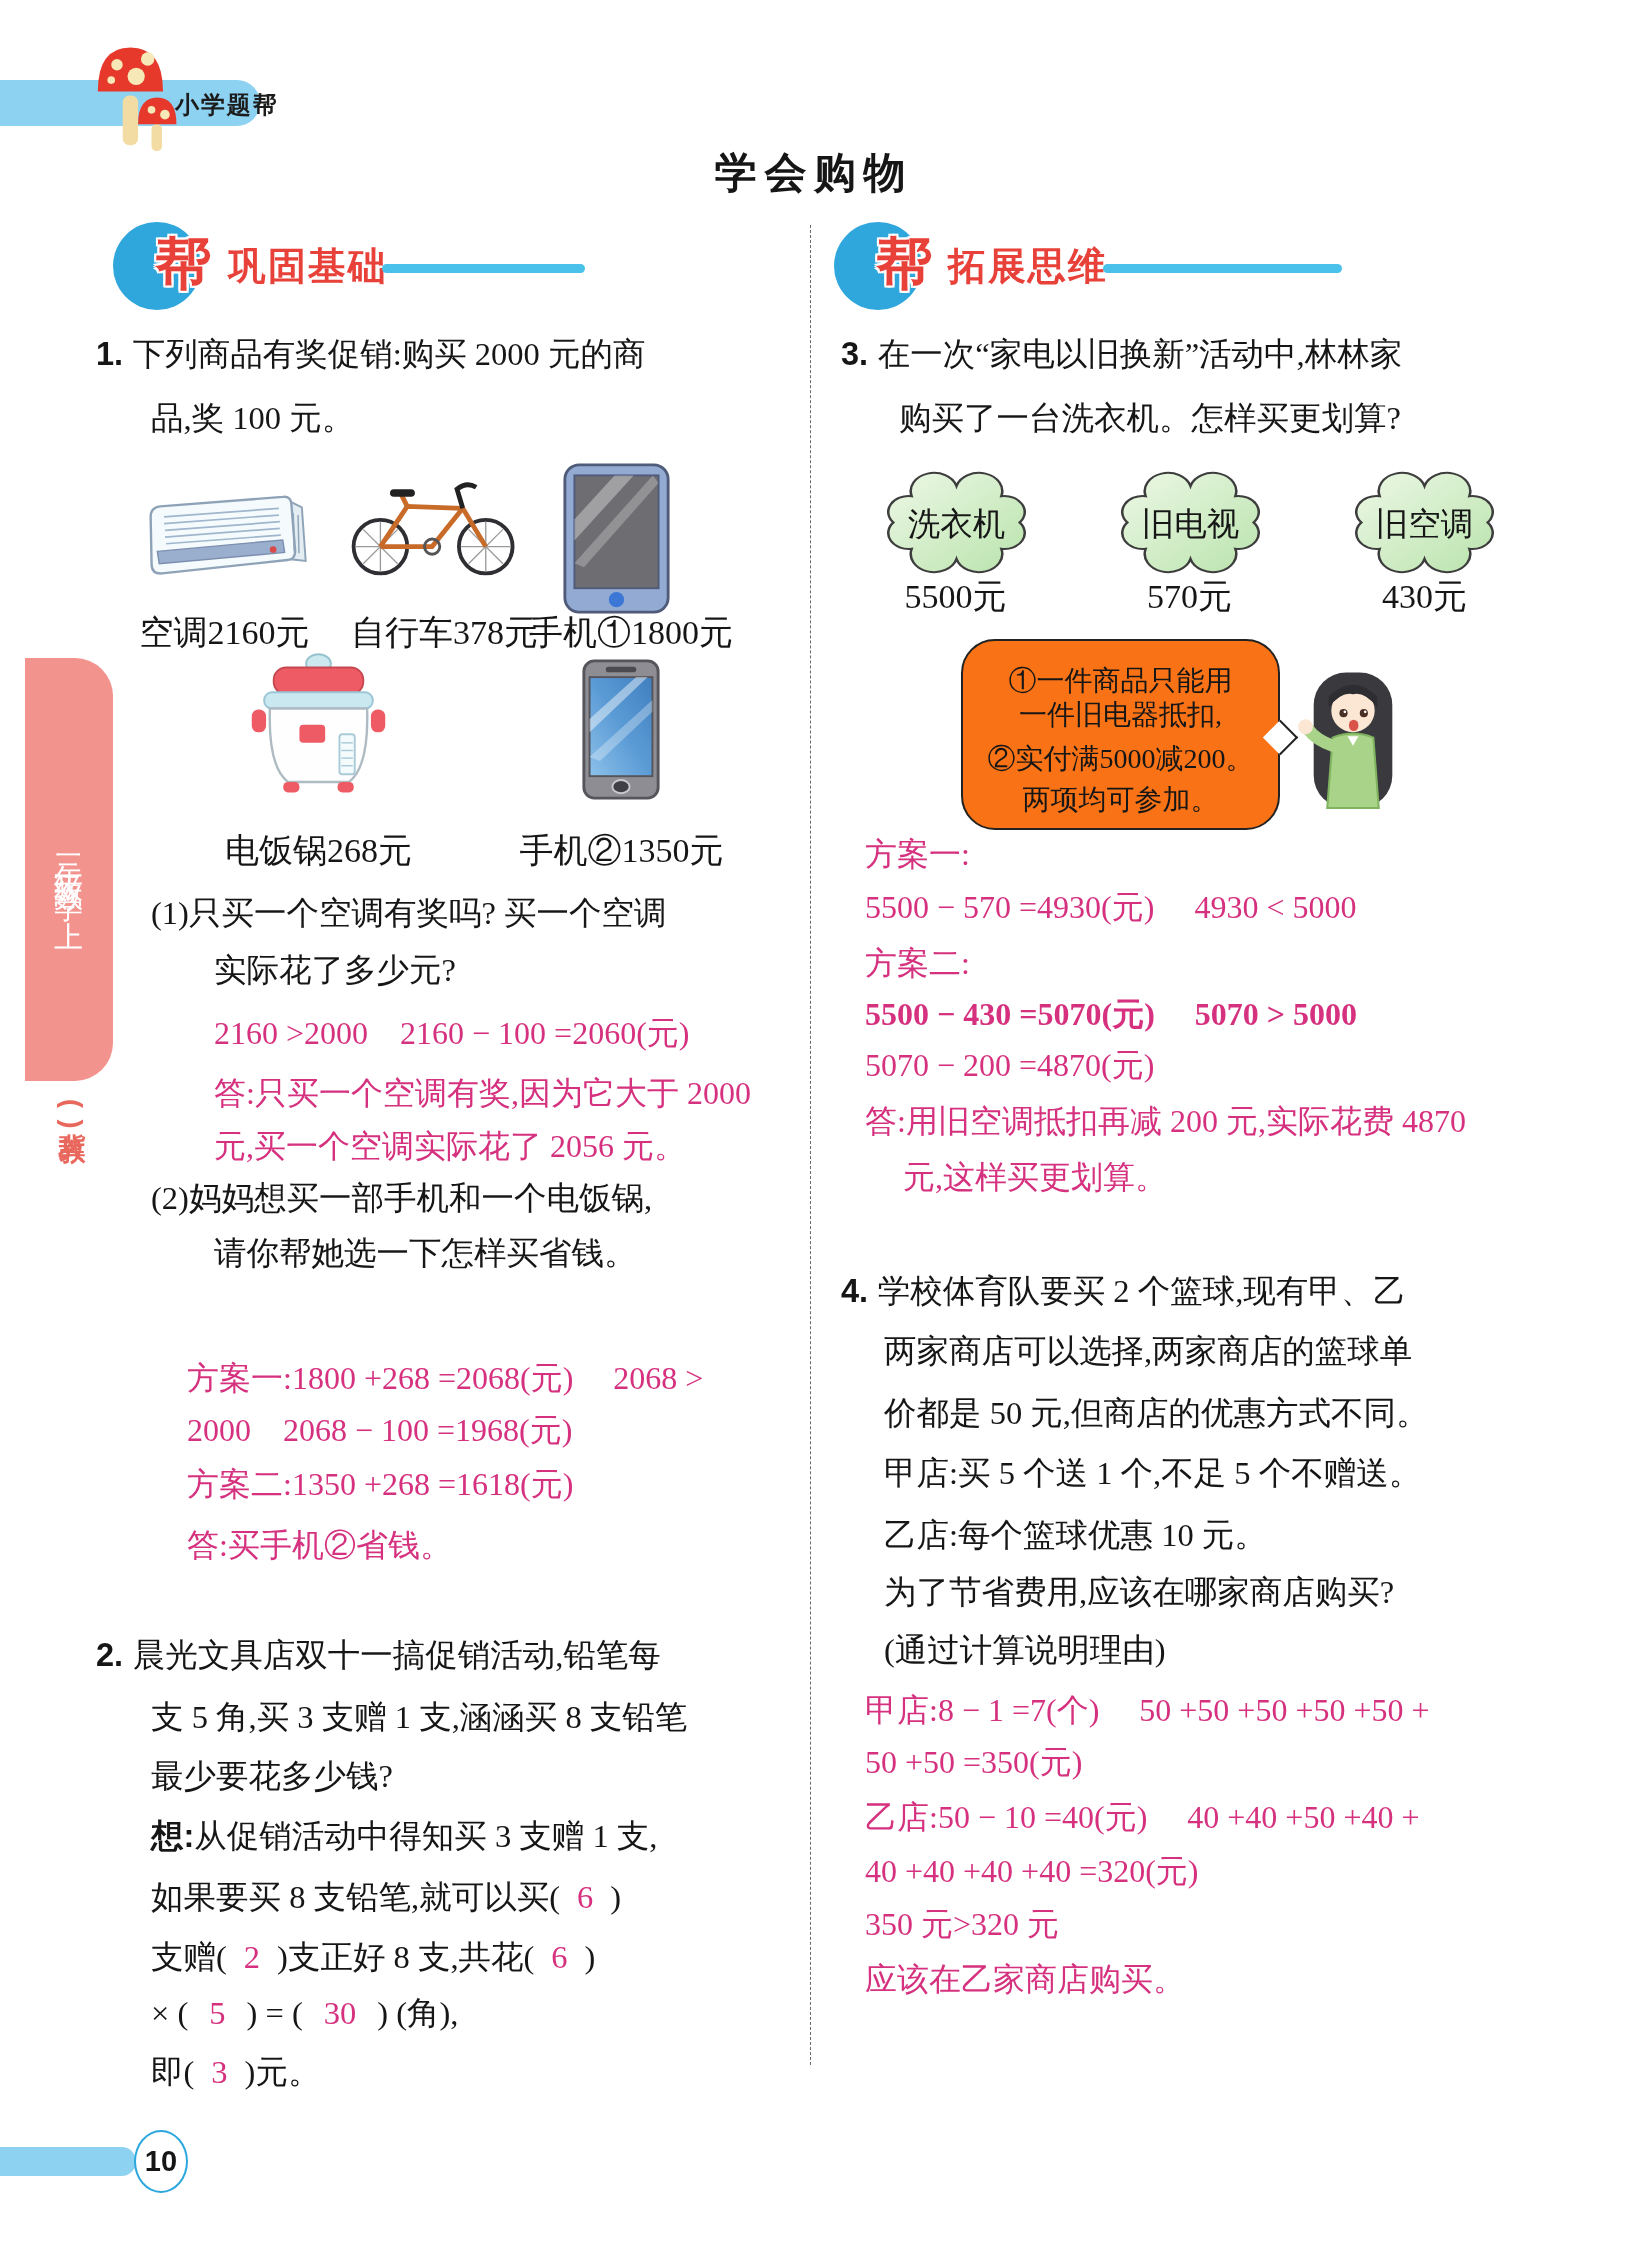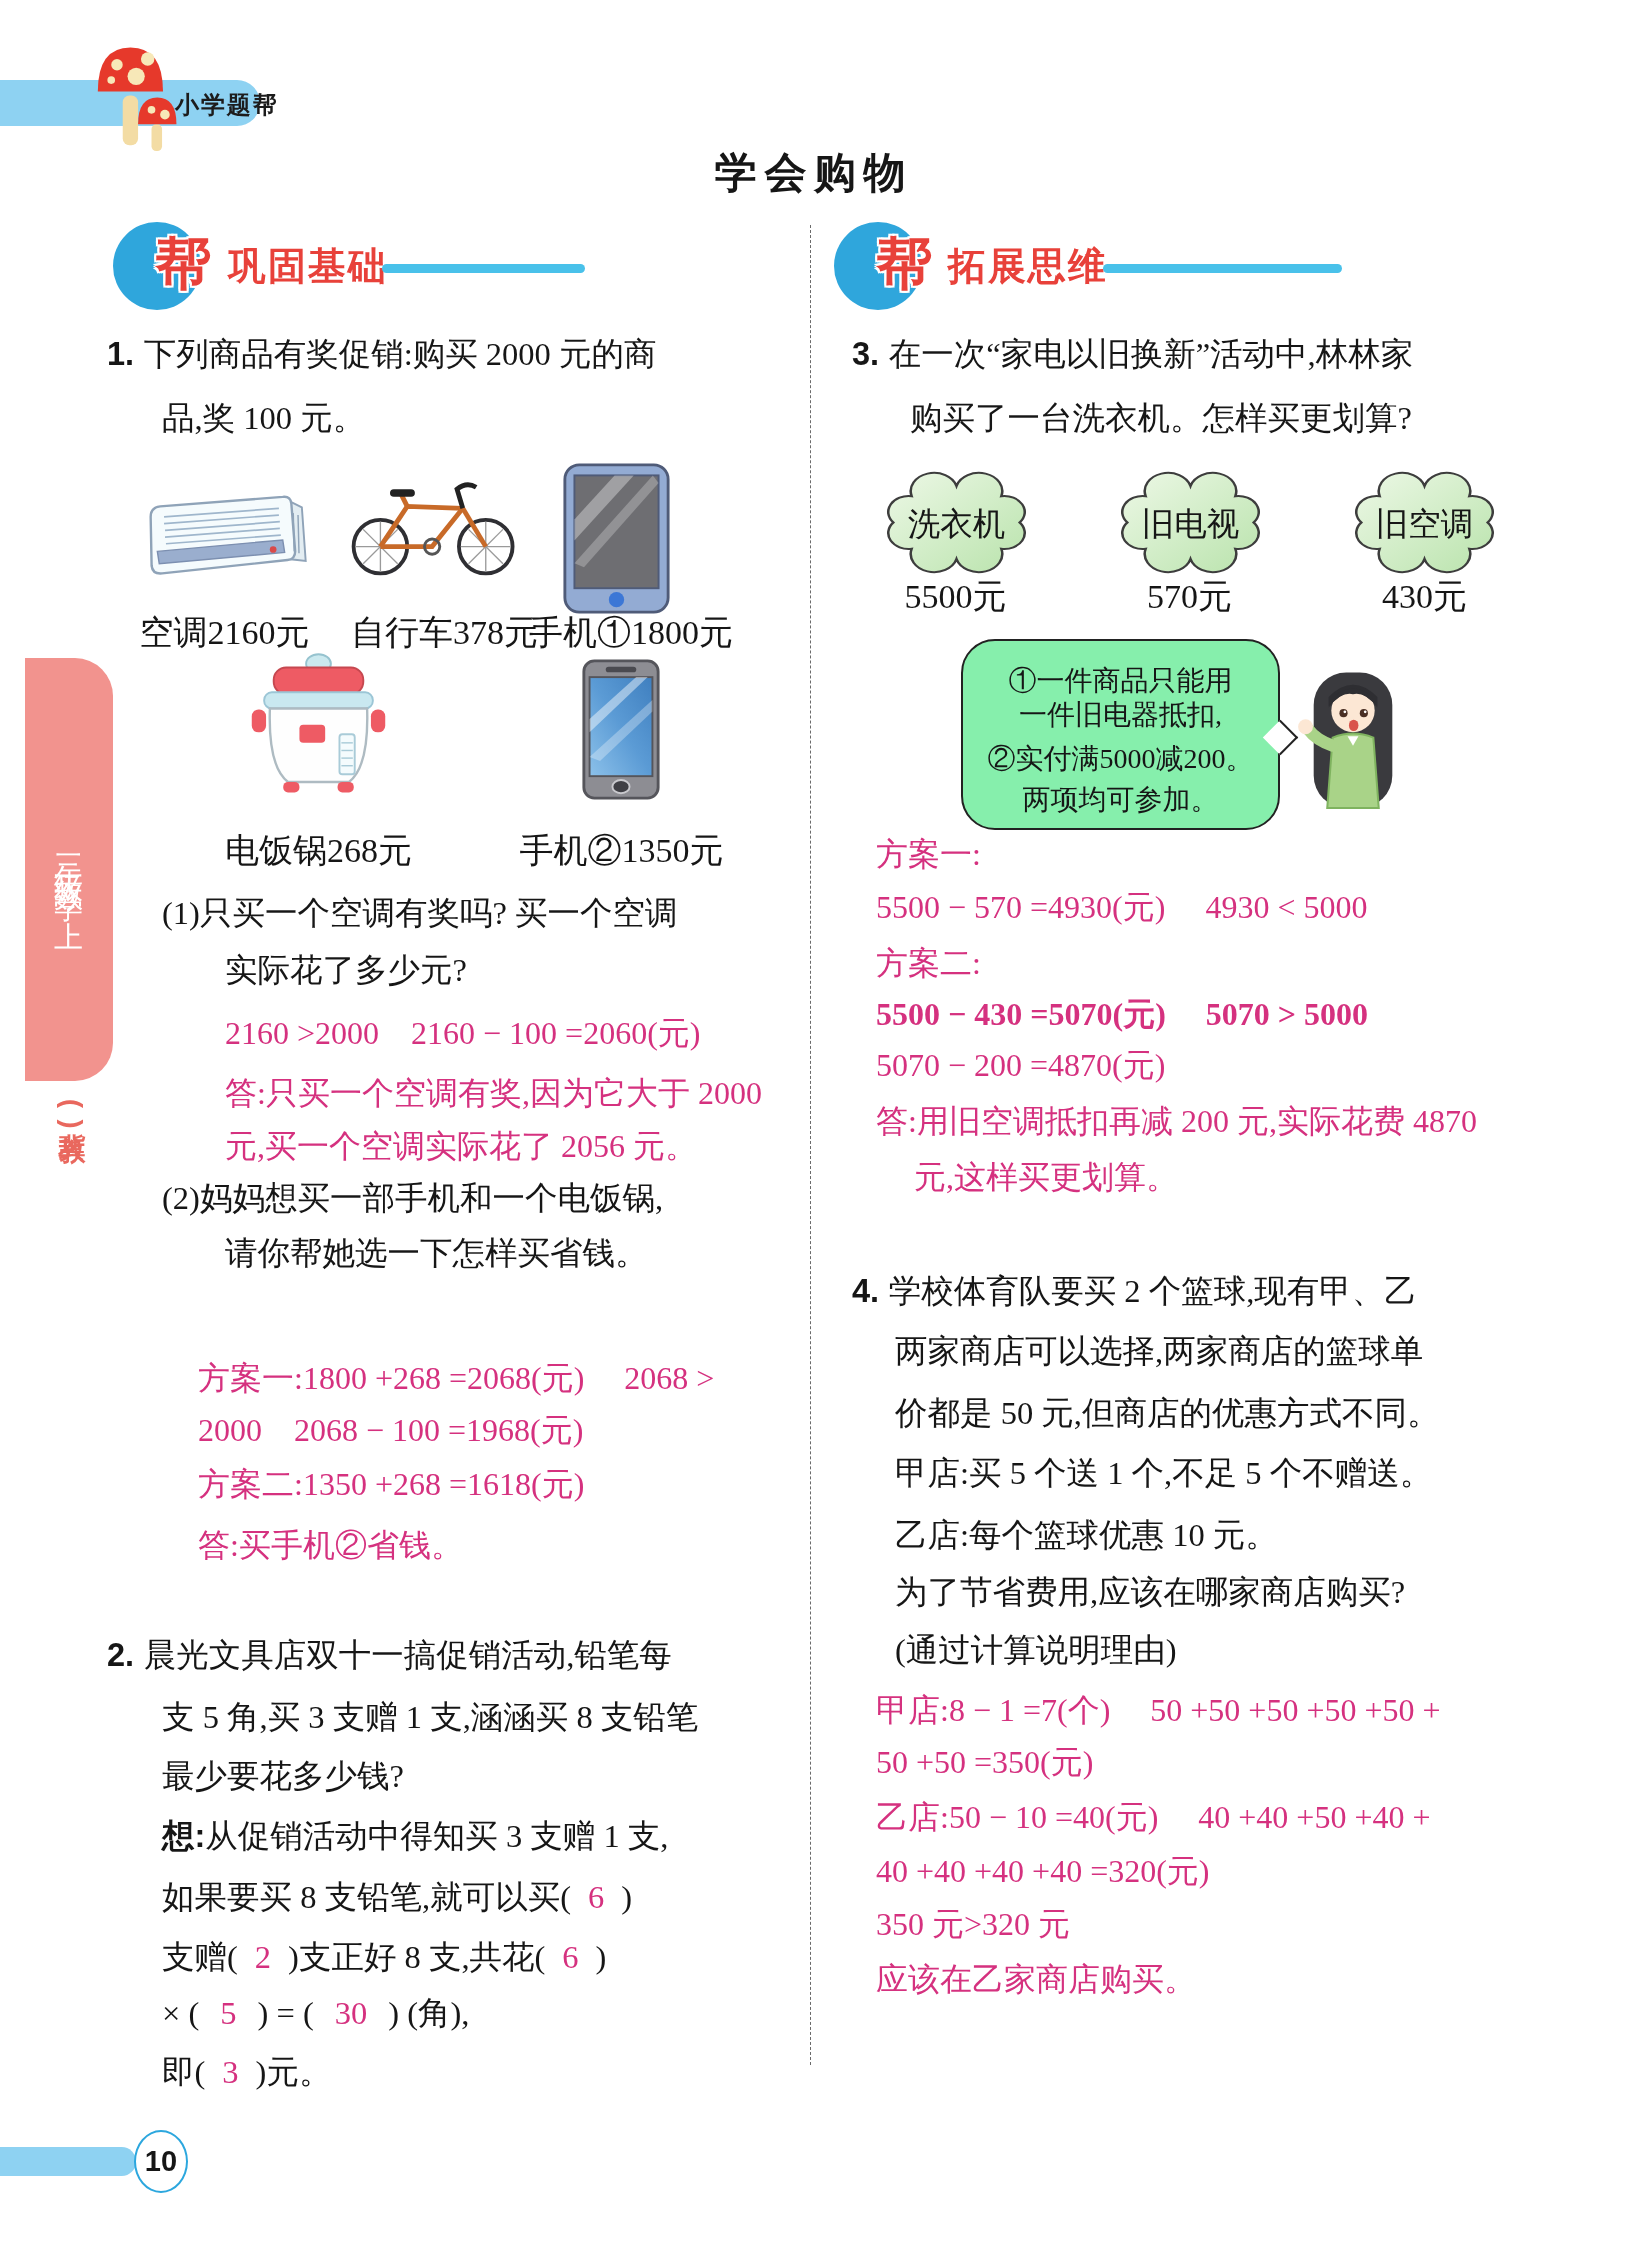--- a/index.html
+++ b/index.html
@@ -1,20 +1,20 @@
 <!DOCTYPE html>
 <html><head>
 <meta charset="utf-8">
 <style>
   html,body{margin:0;padding:0;}
   body{width:1628px;height:2260px;position:relative;background:#ffffff;overflow:hidden;
        font-family:"Liberation Serif","DejaVu Serif",serif;color:#161616;}
   .abs{position:absolute;}
   
-  .t{position:absolute;font-size:32.5px;line-height:36px;white-space:nowrap;color:#161616;margin-left:11px;}
+  .t{position:absolute;font-size:32.5px;line-height:36px;white-space:nowrap;color:#161616;}
   .num{font-family:"Liberation Sans","DejaVu Sans",sans-serif;font-weight:bold;margin-right:9.6px;}
   .pink{color:#D5317F;}
   .lbl{position:absolute;font-size:34px;text-align:center;white-space:nowrap;}
   .price{position:absolute;font-size:34px;text-align:center;white-space:nowrap;}
   .fval{color:#D5317F;padding:0 17px;}
   .fval2{color:#D5317F;padding:0 21px;}
   .thinklbl{font-weight:bold;font-family:"Liberation Sans","DejaVu Sans",sans-serif;}
   
   .logo-band{position:absolute;left:0;top:80px;width:260px;height:46px;background:#8ED2F2;
              border-radius:0 23px 23px 0;}
@@ -43,21 +43,21 @@
              font-size:27px;font-weight:bold;letter-spacing:3.8px;
              font-family:"Liberation Sans","DejaVu Sans",sans-serif;}
   
   .foot-band{position:absolute;left:0;top:2147px;width:136px;height:29px;background:#8ED2F2;
              border-radius:0 14.3px 14.3px 0;}
   .page-badge{position:absolute;left:134px;top:2130px;width:50px;height:59px;background:#fff;
               border:2.9px solid #2CA7DE;border-radius:50%;display:flex;align-items:center;
               justify-content:center;font-size:29px;font-weight:bold;
               font-family:"Liberation Sans","DejaVu Sans",sans-serif;}
   
-  .bubble{position:absolute;left:961px;top:639px;width:315px;height:187px;background:#86efac;
+  .bubble{position:absolute;left:961px;top:639px;width:315px;height:187px;background:#f97316;
           border:2.9px solid #222;border-radius:34px;z-index:2;}
   .bubble:before{content:"";position:absolute;right:-15.3px;top:84px;width:23px;height:23px;
           background:#fff;border-top:2.9px solid #222;border-right:2.9px solid #222;
           transform:rotate(45deg);}
   .bubble .bl{position:absolute;width:100%;text-align:center;font-size:28px;white-space:nowrap;}
   
   .flower{position:absolute;width:163px;height:105px;}
   .flower .fname{position:absolute;left:0;top:32.5px;width:100%;text-align:center;font-size:32.5px;}
 </style>
 </head>

